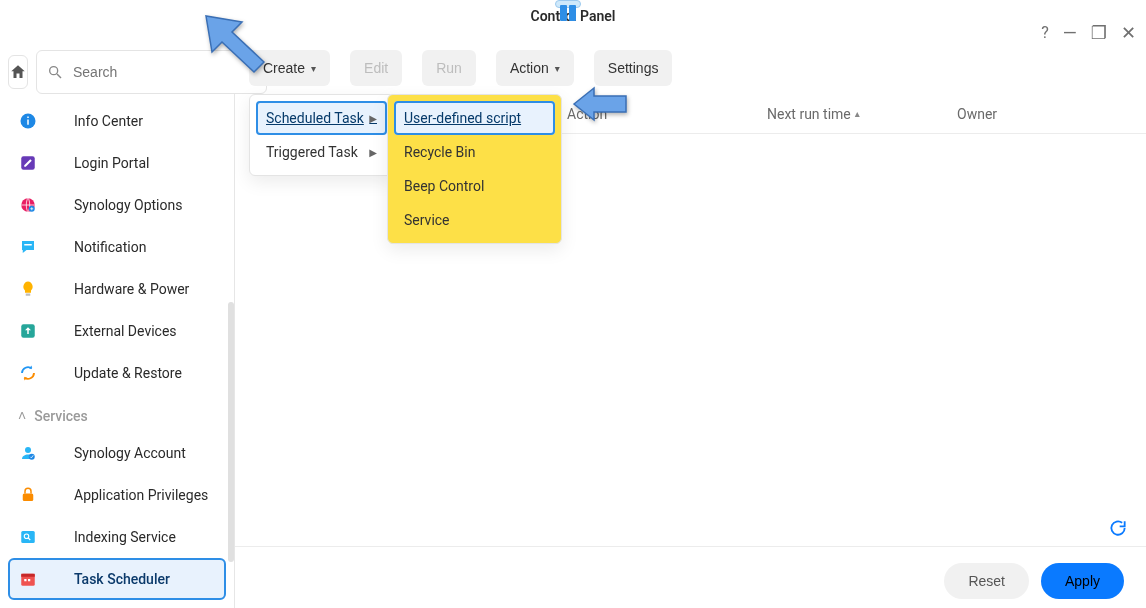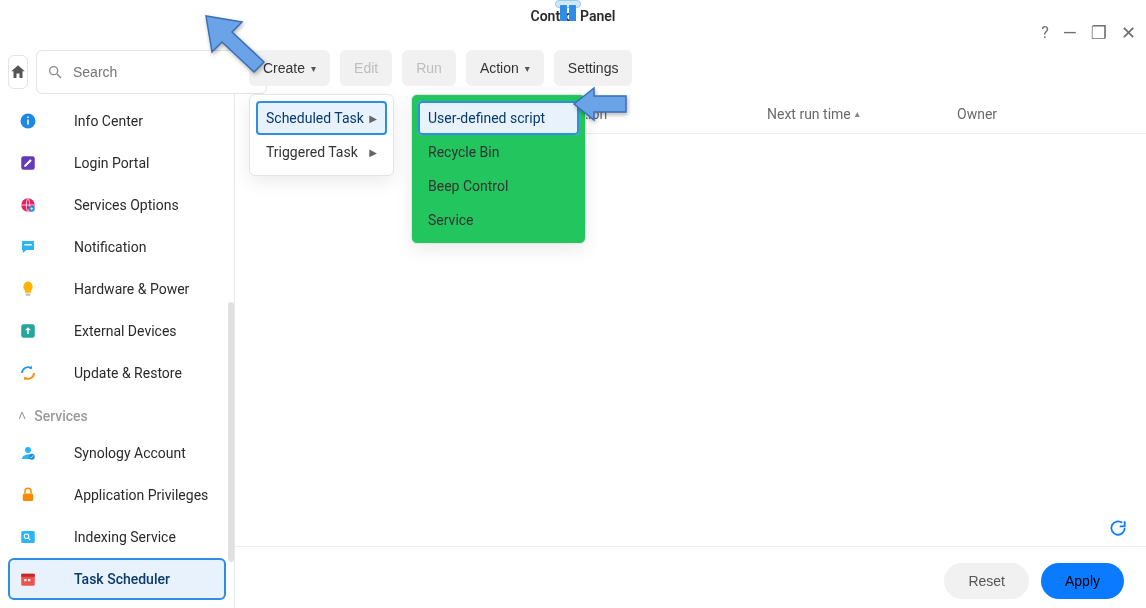--- a/index.html
+++ b/index.html
@@ -24,30 +24,30 @@
   .search-wrap input { border:none; outline:none; flex:1; font-size:14px; color:#555; background:transparent;}
   .nav { list-style:none; padding:0; margin:0; }
   .nav li { display:flex; align-items:center; height:42px; padding:0 10px; border-radius:6px; cursor:pointer; color:#2a2a2a;gap:24px;}
   .nav li .icon { width:20px; height:20px; margin-right:12px; flex-shrink:0; display:flex; align-items:center; justify-content:center;}
   .nav li.selected { background:#e8f2fd; outline:2px solid #2e8ee6; outline-offset:-2px; color:#0b3a6b; font-weight:500;}
   .section-header { display:flex; align-items:center; height:38px; padding:0 10px; color:#9a9a9a; font-weight:500; cursor:pointer; margin-top:6px;}
   .section-header .chev { margin-right:8px; }
   .side-scrollbar { position:absolute; right:0; top:260px; width:6px; height:260px; background:#e0e0e0; border-radius:3px;}
   
   .main { flex:1; display:flex; flex-direction:column; position:relative; min-width:0;}
-  .toolbar { height:52px; display:flex; align-items:center; gap:10px; padding:0 14px; }
+  .toolbar { height:52px; display:flex; align-items:center; gap:20px; padding:0 14px; }
   .tbtn { height:36px; padding:0 14px; border:none; border-radius:6px; background:#f1f1f1; color:#333; display:flex; align-items:center; gap:6px; cursor:pointer; font-size:14px;}
   .tbtn.disabled { color:#bdbdbd; cursor:default;}
   .caret { font-size:10px; color:#555;}
   
   .create-menu { position:absolute; top:52px; left:14px; width:145px; background:#fff; border:1px solid #e4e4e4; border-radius:6px; box-shadow:0 6px 18px rgba(0,0,0,0.08); padding:6px;}
   .menu-item { display:flex; align-items:center; justify-content:space-between; height:34px; padding:0 10px; border-radius:4px; cursor:pointer; color:#333;}
-  .menu-item.active { background:#e8f2fd; outline:2px solid #2e8ee6; outline-offset:-2px; color:#063a6a;}
+  .menu-item.active { background:#e8f2fd; outline:2px solid #2e8ee6; outline-offset:-2px; color:#063a6a;text-decoration:underline;}
   .menu-item .arr { font-size:10px; color:#666;}
-  .sub-menu { position:absolute; top:52px; left:176px; width:175px; background:#22c55e; border:1px solid #e4e4e4; border-radius:6px; box-shadow:0 6px 18px rgba(0,0,0,0.08); padding:6px;}
+  .sub-menu { position:absolute; top:52px; left:152px; width:175px; background:#fde047; border:1px solid #e4e4e4; border-radius:6px; box-shadow:0 6px 18px rgba(0,0,0,0.08); padding:6px;}
   .sub-menu .menu-item { justify-content:flex-start;}
   
   .table-header { position:absolute; top:52px; right:0; left:320px; height:40px; border-bottom:1px solid #ececec; display:flex; align-items:center; color:#6a6a6a; z-index:0;}
   .thcol { padding:0 12px; display:flex; align-items:center; gap:4px;}
   .sort-caret { font-size:10px; color:#888;}
   
   .footer { position:absolute; bottom:0; left:235px; right:0; height:62px; border-top:1px solid #ececec; display:flex; align-items:center; justify-content:flex-end; padding:0 22px; gap:12px;}
   .pill { height:36px; padding:0 24px; border-radius:18px; border:none; font-size:14px; cursor:pointer;margin-top:6px;}
   .pill.reset { background:#f1f1f1; color:#555;}
   .pill.apply { background:#0a7aff; color:#000000; font-weight:500;}
@@ -115,21 +115,21 @@
         </li>
         <li>
           <span class="icon">
             <svg width="18" height="18" viewBox="0 0 24 24">
                 <circle cx="12" cy="12" r="9" fill="#e91e63"></circle>
                 <path d="M3 12h18M12 3c3 3 3 15 0 18M12 3c-3 3-3 15 0 18" stroke="#fff" fill="none"></path>
                 <circle cx="17" cy="17" r="4" fill="#1e88e5"></circle>
                 <path d="M15 17h4M17 15v4" stroke="#fff"></path>
               </svg>
           </span>
-          <span>Services Options</span>
+          <span>Synology Options</span>
         </li>
         <li>
           <span class="icon">
             <svg width="18" height="18" viewBox="0 0 24 24" fill="#29b6f6">
                 <path d="M4 4h16v12H10l-5 4v-4H4z"></path>
                 <rect x="7" y="8" width="10" height="2" fill="#fff"></rect>
               </svg>
           </span>
           <span>Notification</span>
         </li>

